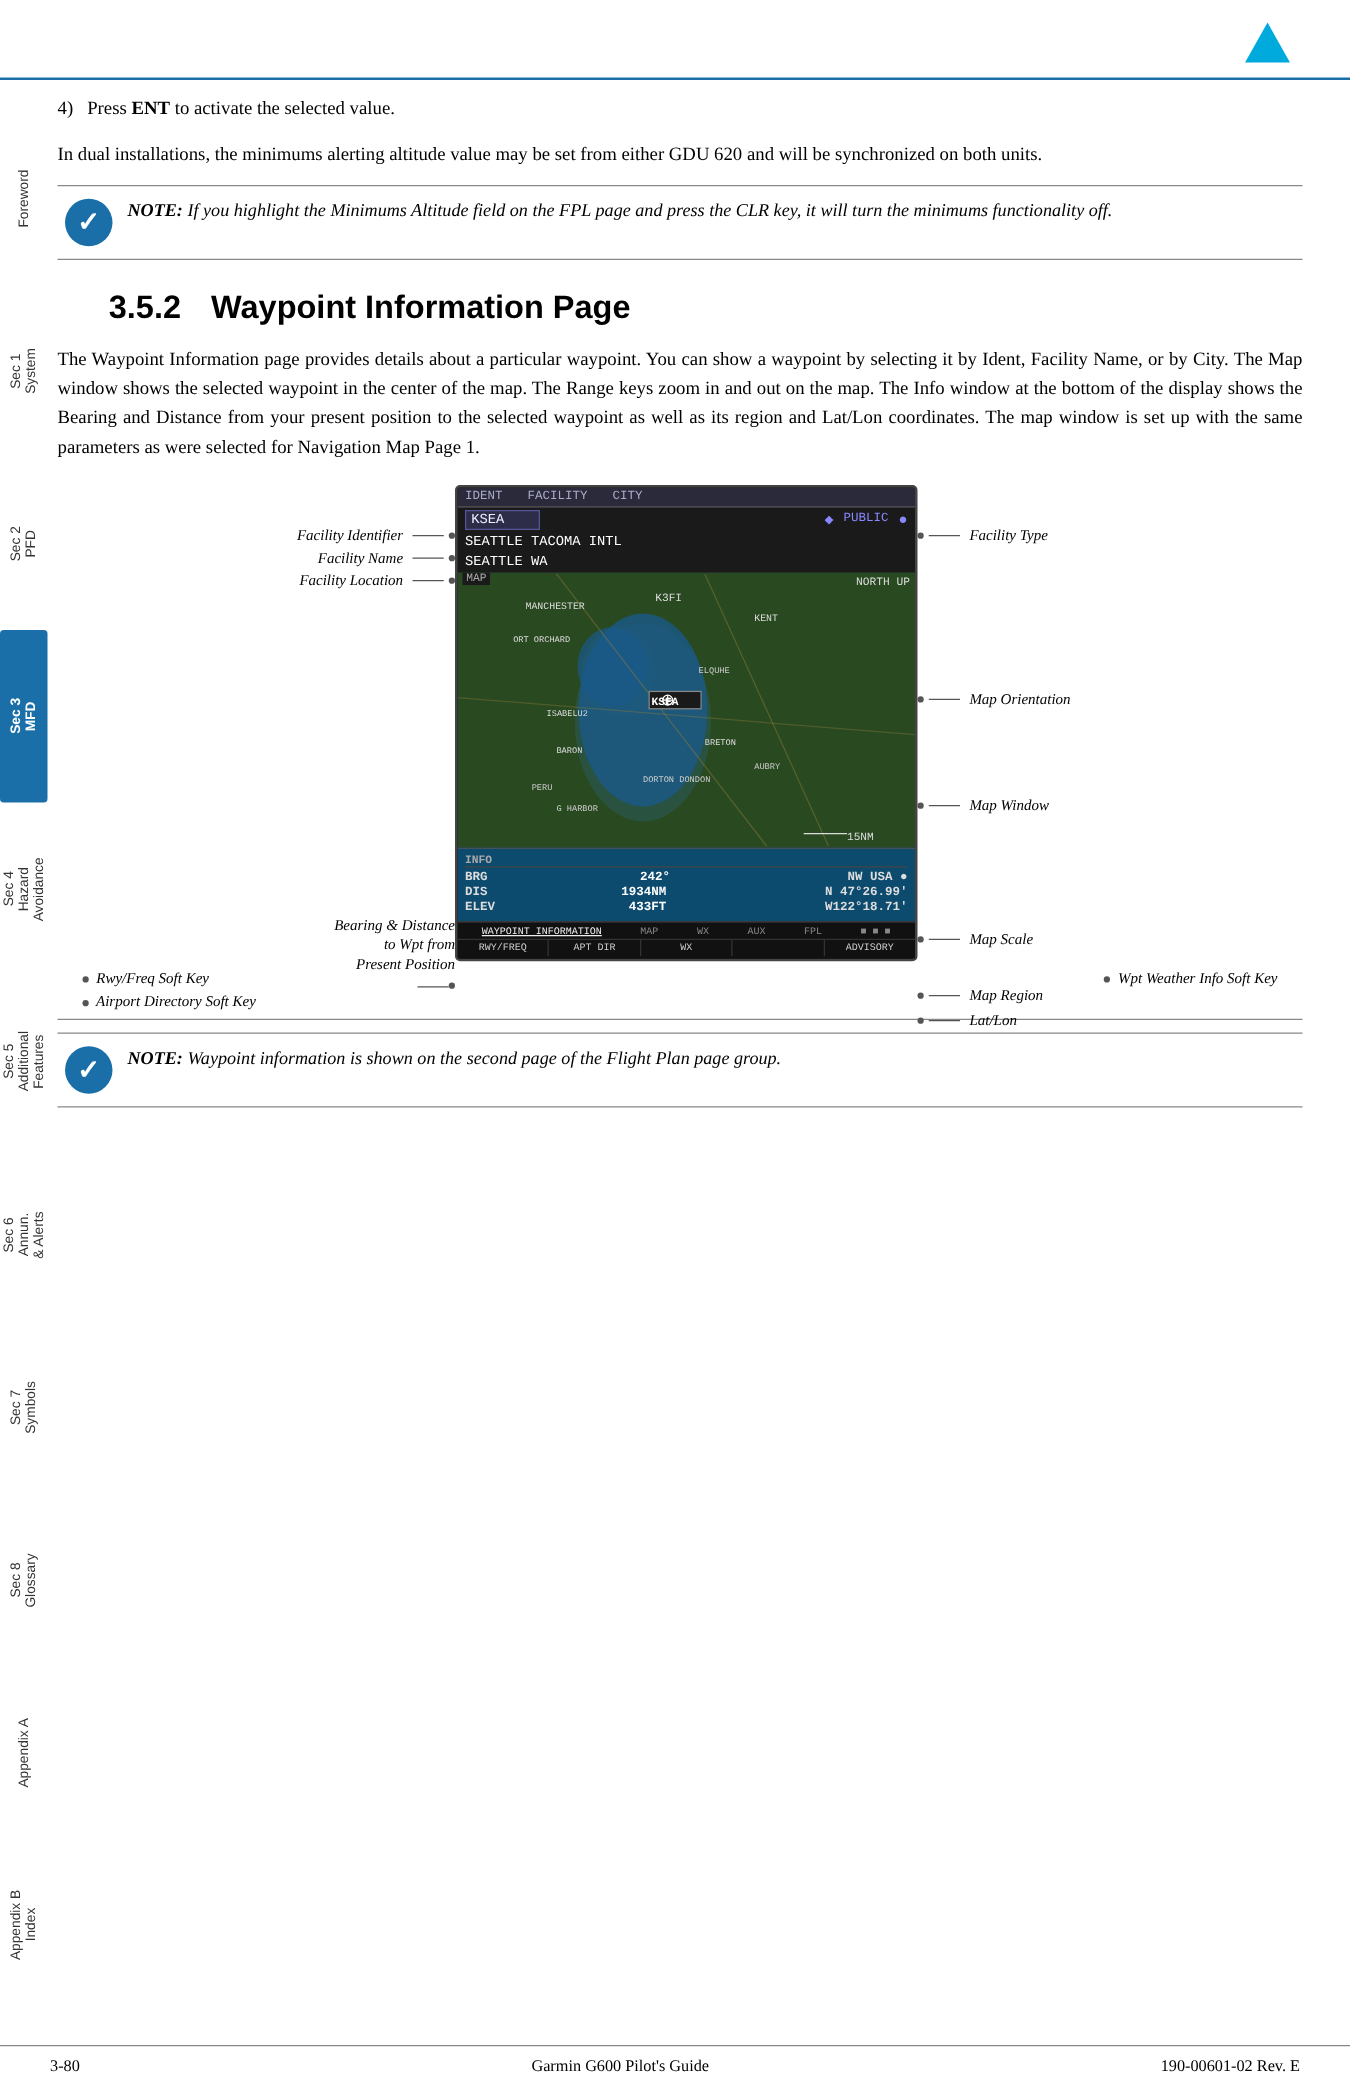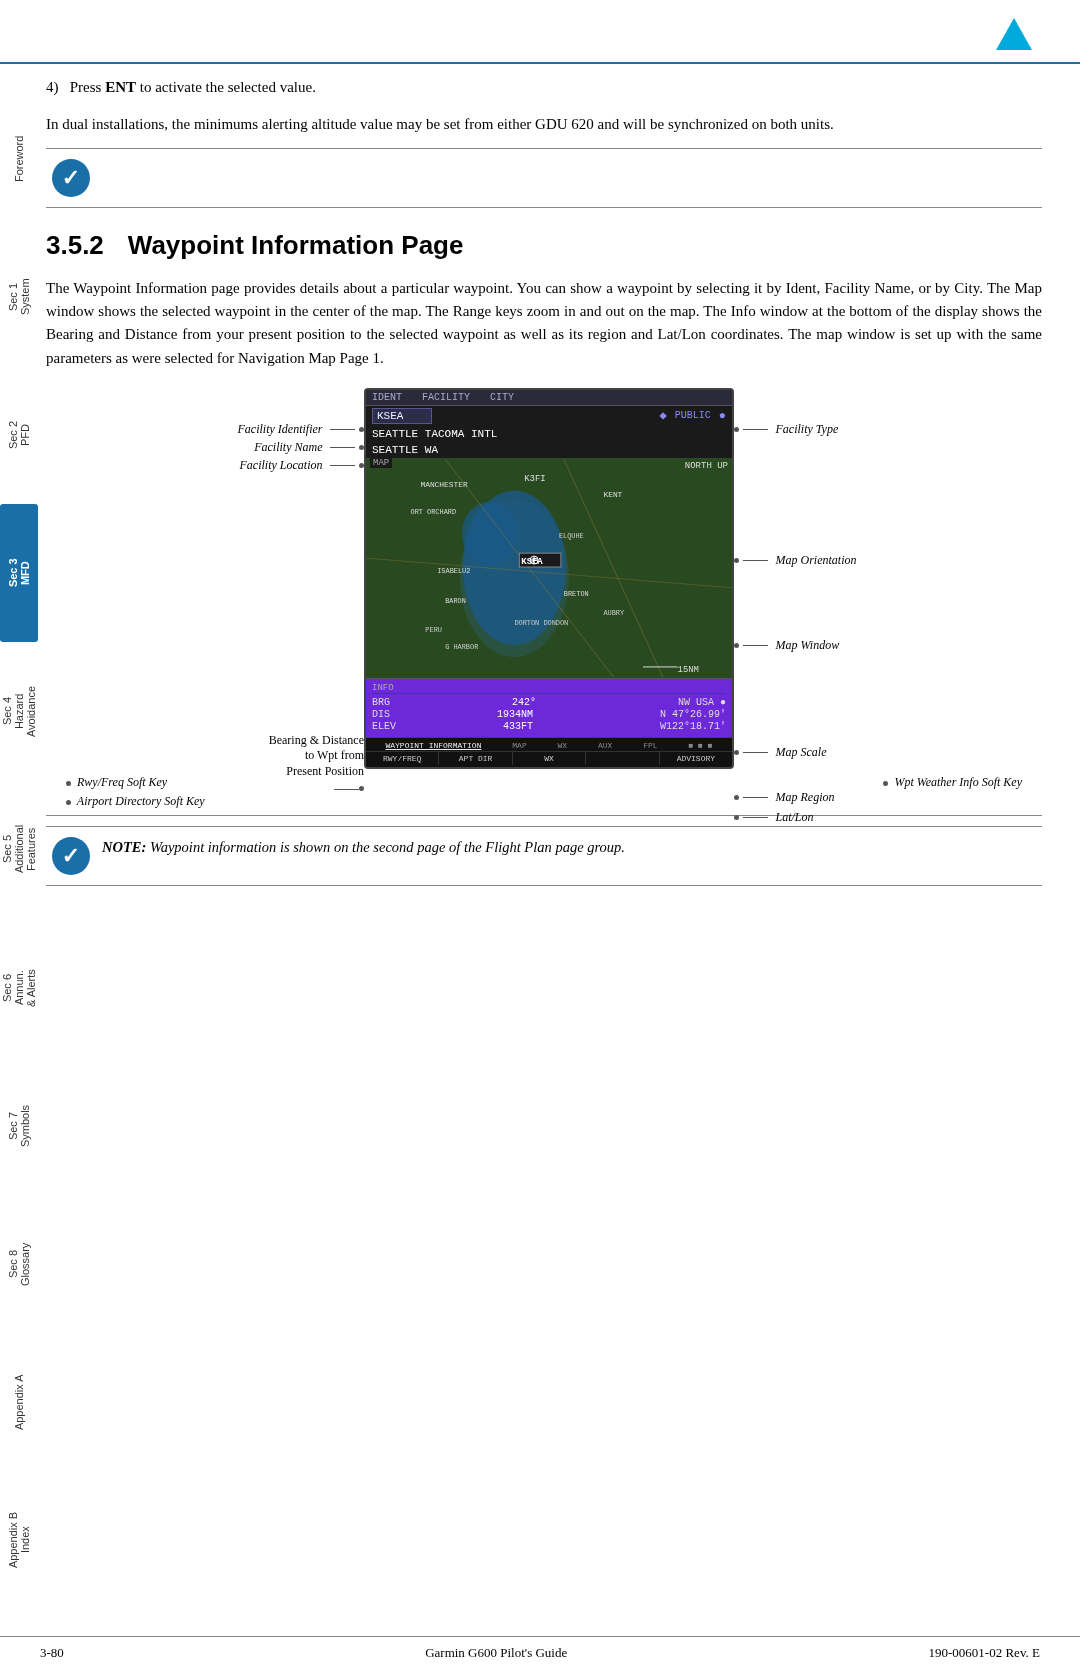--- a/index.html
+++ b/index.html
@@ -147,20 +147,21 @@
       margin: 22px 0 16px 0;
       display: flex;
       align-items: baseline;
       gap: 24px;
     }
 
     .section-number {
       font-size: 26px;
       font-weight: bold;
       font-family: Arial, sans-serif;
+      margin-left: 41px;
     }
 
     .section-title {
       font-size: 26px;
       font-weight: bold;
       font-family: Arial, sans-serif;
     }
 
     
     .figure-area {
@@ -244,23 +245,24 @@
       top: 0;
       left: 4px;
       color: #aaa;
       font-size: 9px;
       background: #1a1a1a;
       padding: 0 3px;
     }
 
     
     .sim-info {
-      background: #6d28d9;
+      background: #0c4a6e;
       border-top: 1px solid #555;
       padding: 4px 6px;
+      font-weight: bold;
     }
 
     .sim-info-label {
       color: #aaa;
       font-size: 9px;
       border-bottom: 1px solid #444;
       margin-bottom: 3px;
     }
 
     .sim-info-row {
@@ -389,20 +391,23 @@
     <span>4)</span>
     &nbsp;&nbsp;Press <strong>ENT</strong> to activate the selected value.
   </div>
 
   <p class="body-para">In dual installations, the minimums alerting altitude value may be set from either GDU 620 and will be synchronized on both units.</p>
 
   <div class="note-box">
     <div class="note-icon">
       <span class="checkmark">✓</span>
     </div>
+    <div class="note-text">
+      <strong>NOTE:</strong>  <em>If you highlight the Minimums Altitude field on the FPL page and press the CLR key, it will turn the minimums functionality off.</em>
+    </div>
   </div>
 
   <div class="section-header">
     <span class="section-number">3.5.2</span>
     <span class="section-title">Waypoint Information Page</span>
   </div>
 
   <p class="body-para">The Waypoint Information page provides details about a particular waypoint. You can show a waypoint by selecting it by Ident, Facility Name, or by City. The Map window shows the selected waypoint in the center of the map. The Range keys zoom in and out on the map. The Info window at the bottom of the display shows the Bearing and Distance from your present position to the selected waypoint as well as its region and Lat/Lon coordinates. The map window is set up with the same parameters as were selected for Navigation Map Page 1.</p>
 
   <div class="figure-area">
@@ -418,21 +423,21 @@
           <span style="font-size:12px; font-style:italic;">Facility Name</span>
           <span style="display:inline-block; width:25px; height:1px; background:#555; vertical-align:middle; margin-left:4px;"></span>
           <span style="display:inline-block; width:5px; height:5px; border-radius:50%; background:#555; vertical-align:middle;"></span>
         </div>
         <div style="position:absolute; top:68px; right:0; text-align:right;">
           <span style="font-size:12px; font-style:italic;">Facility Location</span>
           <span style="display:inline-block; width:25px; height:1px; background:#555; vertical-align:middle; margin-left:4px;"></span>
           <span style="display:inline-block; width:5px; height:5px; border-radius:50%; background:#555; vertical-align:middle;"></span>
         </div>
         <div style="position:absolute; top:345px; right:0; text-align:right;">
-          <div style="font-size:12px; line-height:1.3;">Bearing &amp; Distance<br>to Wpt from<br>Present Position</div>
+          <div style="font-size:12px; font-style:italic; line-height:1.3;">Bearing &amp; Distance<br>to Wpt from<br>Present Position</div>
           <div style="display:flex; justify-content:flex-end; margin-top:3px;">
             <span style="display:inline-block; width:25px; height:1px; background:#555; vertical-align:middle; margin-left:4px; margin-top:6px;"></span>
             <span style="display:inline-block; width:5px; height:5px; border-radius:50%; background:#555; margin-top:3px;"></span>
           </div>
         </div>
       </div>
 
       <div class="sim-display" style="flex-shrink:0;">
 
         <div class="sim-top-bar">

